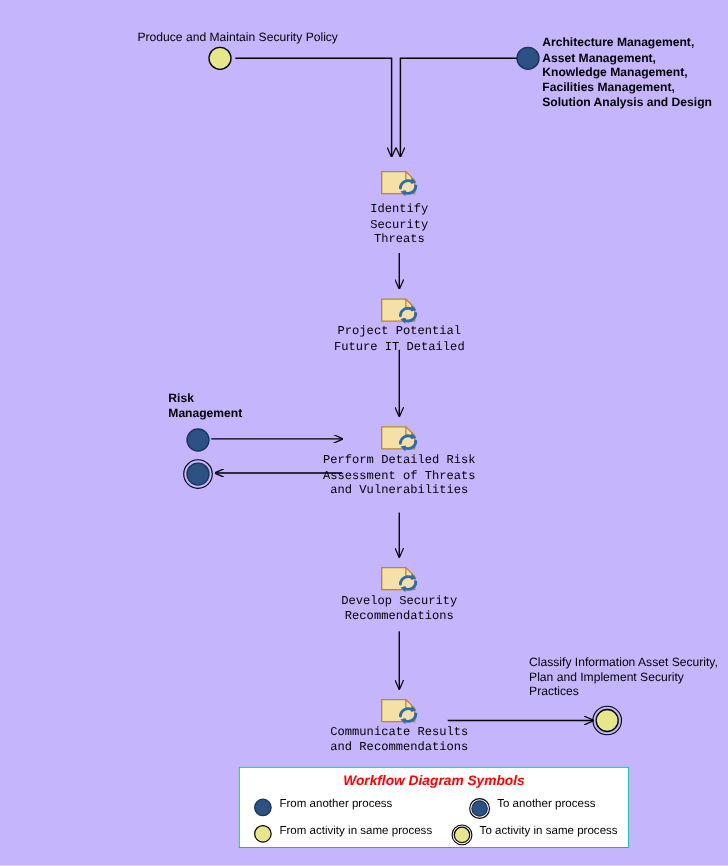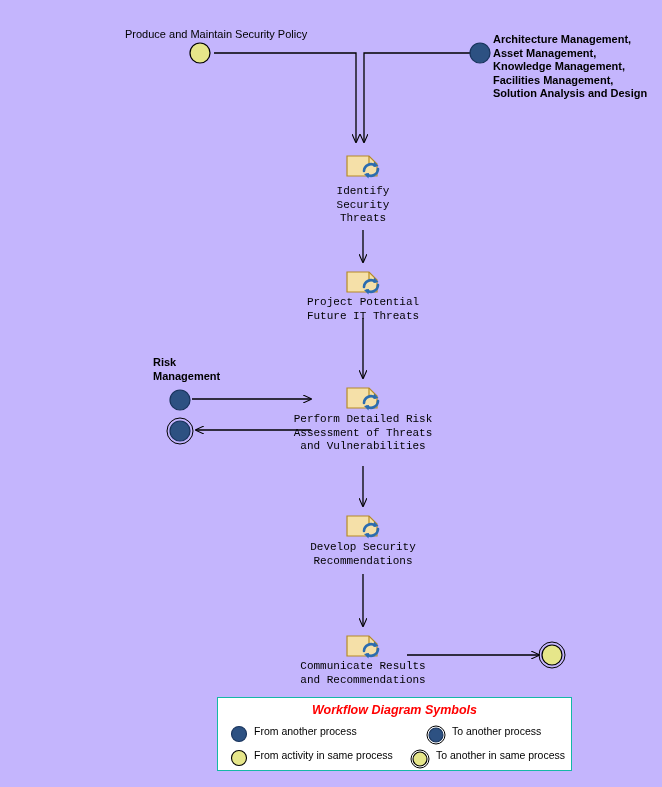--- a/index.html
+++ b/index.html
@@ -133,21 +133,21 @@
     <path d="M2,6 L24,6 L32,14 L32,26 L2,26 Z" fill="#f5e0a8" stroke="#b58a28" stroke-width="1.2"></path>
     <path d="M24,6 L24,14 L32,14" fill="none" stroke="#b58a28" stroke-width="1.2"></path>
     <g stroke="#2b6cb0" stroke-width="2.6" fill="none" stroke-linecap="round">
       <path d="M19,21 a7,7 0 0 1 11,-5.5"></path>
       <path d="M33,19 a7,7 0 0 1 -11,5.5"></path>
     </g>
     <path d="M29,11.5 L33.5,16 L28.5,17 Z" fill="#2b6cb0"></path>
     <path d="M23.5,28.5 L19,24 L24,23 Z" fill="#2b6cb0"></path>
   </svg>
   <div class="lbl center" style="left:293px; top:296px; width:140px;">Project Potential
-Future IT Threats</div>
+Future IT Detailed</div>
 
   <div class="lbl left bold" style="left:153px; top:356px; width:120px;">Risk
 Management</div>
 
   <svg class="node" style="left:168px; top:388px;" width="24" height="24">
     <circle cx="12" cy="12" r="10" fill="#2d5182" stroke="#18335c" stroke-width="1.2"></circle>
   </svg>
 
   <svg class="node" style="left:166px; top:417px;" width="28" height="28">
     <circle cx="14" cy="14" r="13" fill="none" stroke="#000000" stroke-width="1"></circle>
@@ -187,20 +187,23 @@
     <g stroke="#2b6cb0" stroke-width="2.6" fill="none" stroke-linecap="round">
       <path d="M19,21 a7,7 0 0 1 11,-5.5"></path>
       <path d="M33,19 a7,7 0 0 1 -11,5.5"></path>
     </g>
     <path d="M29,11.5 L33.5,16 L28.5,17 Z" fill="#2b6cb0"></path>
     <path d="M23.5,28.5 L19,24 L24,23 Z" fill="#2b6cb0"></path>
   </svg>
   <div class="lbl center" style="left:293px; top:660px; width:140px;">Communicate Results
 and Recommendations</div>
 
+  <div class="lbl left" style="left:481px; top:596px; width:180px;">Classify Information Asset Security,
+Plan and Implement Security
+Practices</div>
 
   <svg class="node" style="left:538px; top:641px;" width="28" height="28">
     <circle cx="14" cy="14" r="13" fill="none" stroke="#000000" stroke-width="1"></circle>
     <circle cx="14" cy="14" r="10" fill="#e6e68a" stroke="#000000" stroke-width="1.2"></circle>
   </svg>
 
   <div class="legend-box">
     <div class="legend-title">Workflow Diagram Symbols</div>
 
     <div class="legend-row" style="left:12px; top:27px;">
@@ -223,17 +226,17 @@
         <circle cx="9" cy="9" r="7.5" fill="#e6e68a" stroke="#000000" stroke-width="1.1"></circle>
       </svg>
       <span class="txt">From activity in same process</span>
     </div>
 
     <div class="legend-row" style="left:192px; top:51px;">
       <svg class="sym" width="20" height="20">
         <circle cx="10" cy="10" r="9" fill="none" stroke="#000000" stroke-width="1"></circle>
         <circle cx="10" cy="10" r="7" fill="#e6e68a" stroke="#000000" stroke-width="1.1"></circle>
       </svg>
-      <span class="txt">To another in same process</span>
+      <span class="txt">To activity in same process</span>
     </div>
   </div>
 
 </div>
 
 </body></html>

